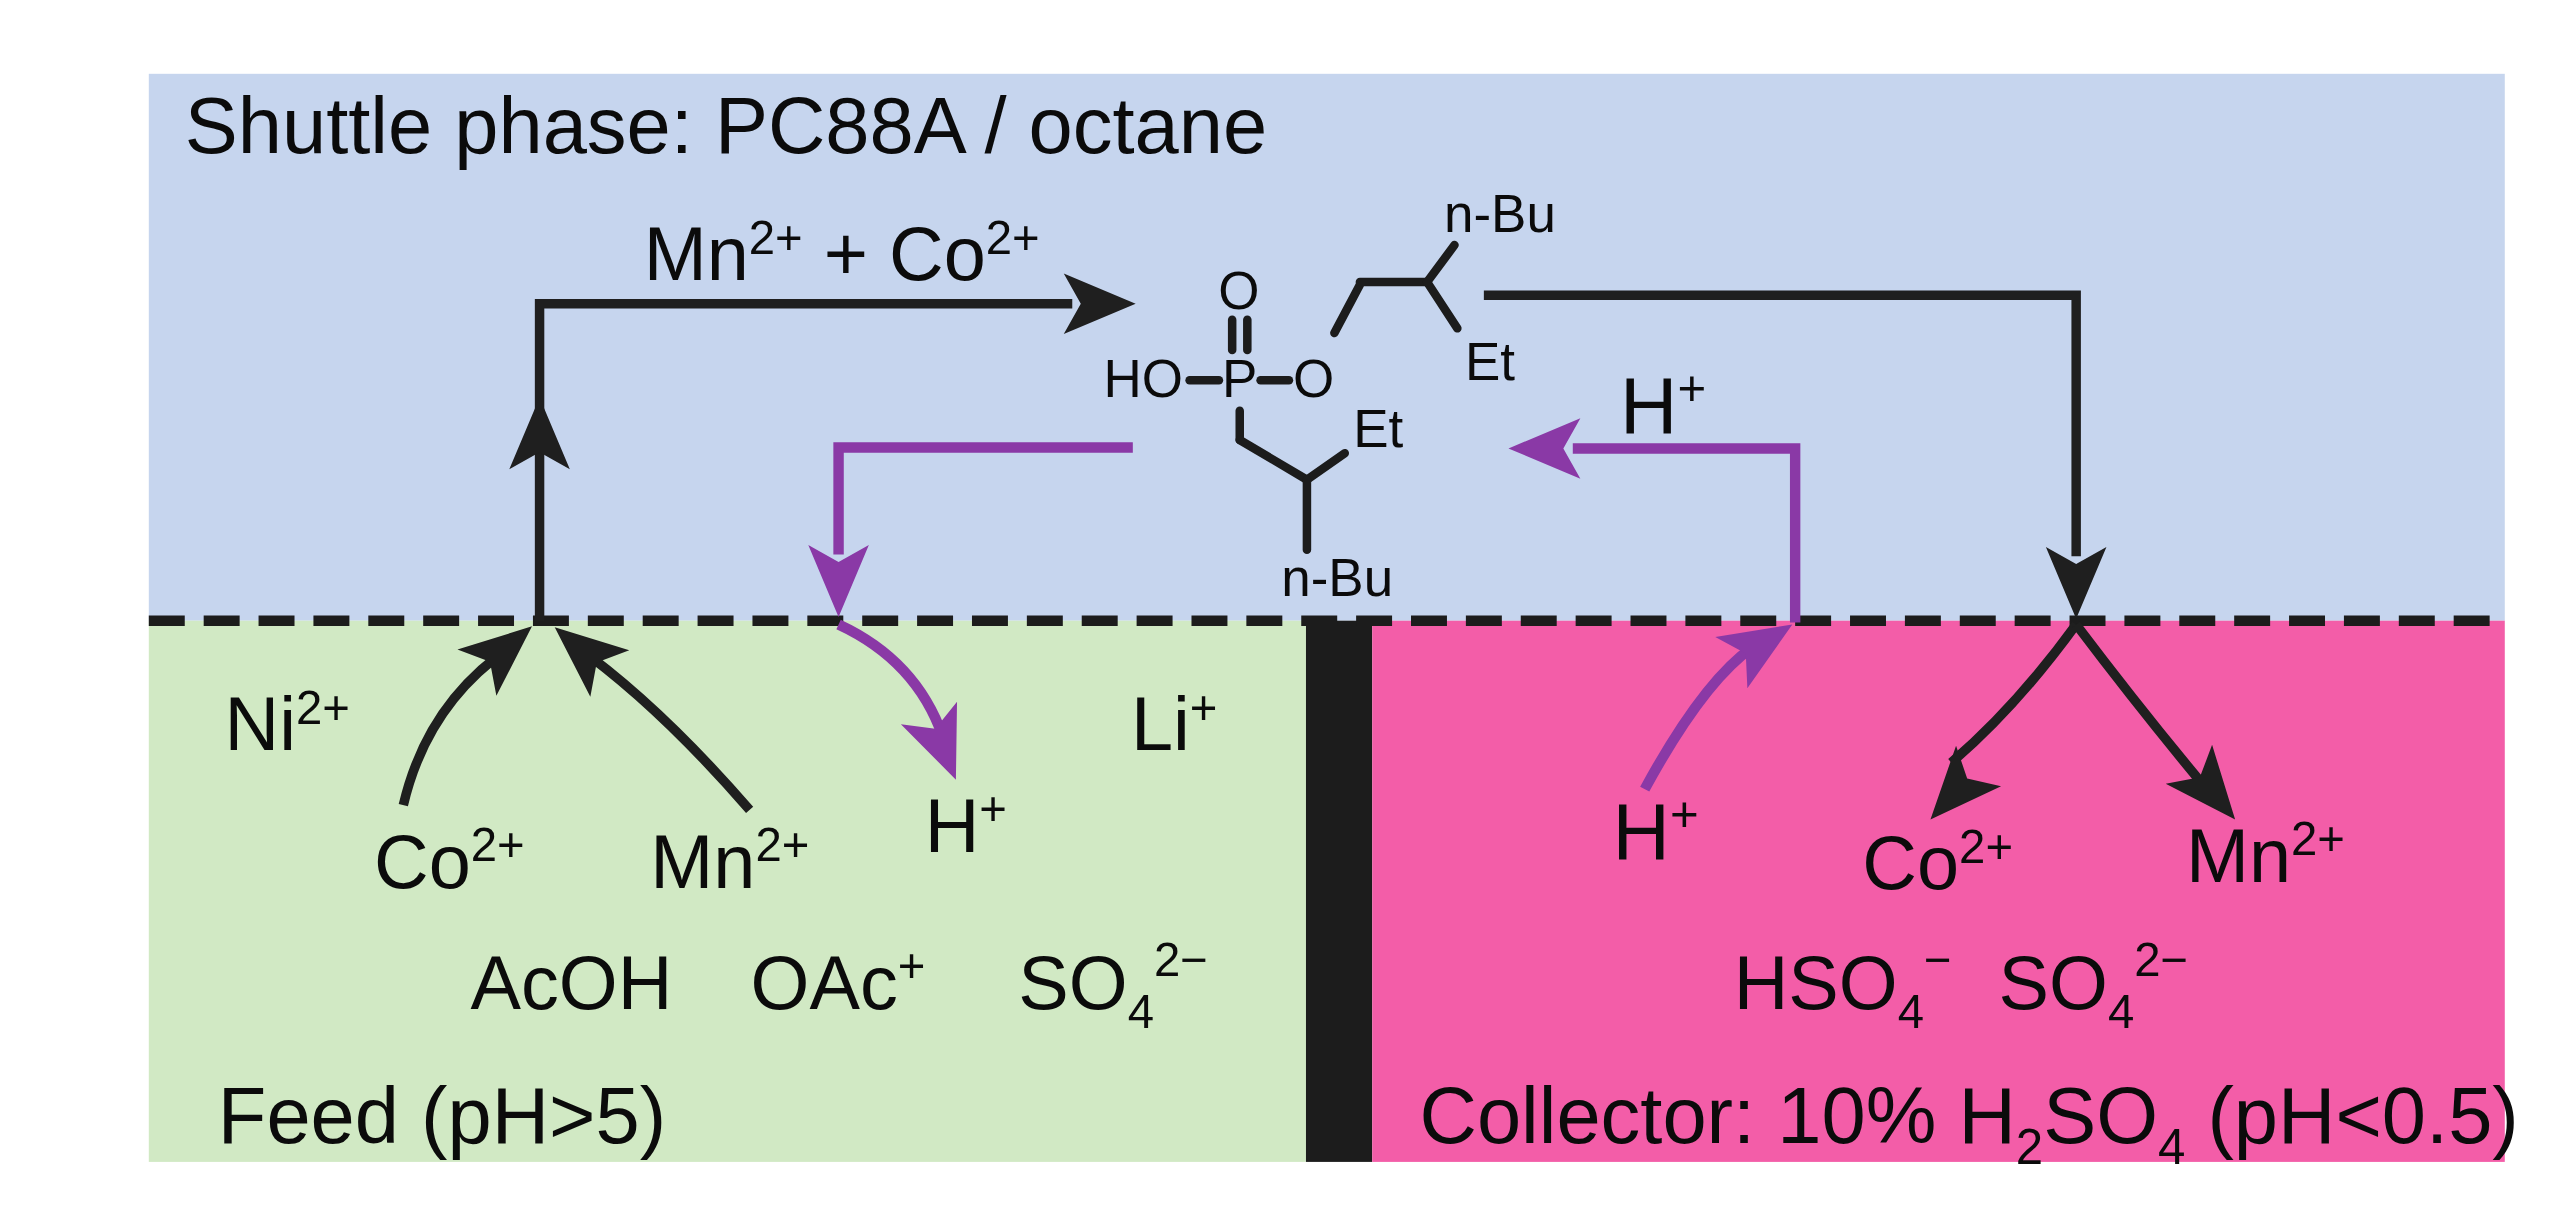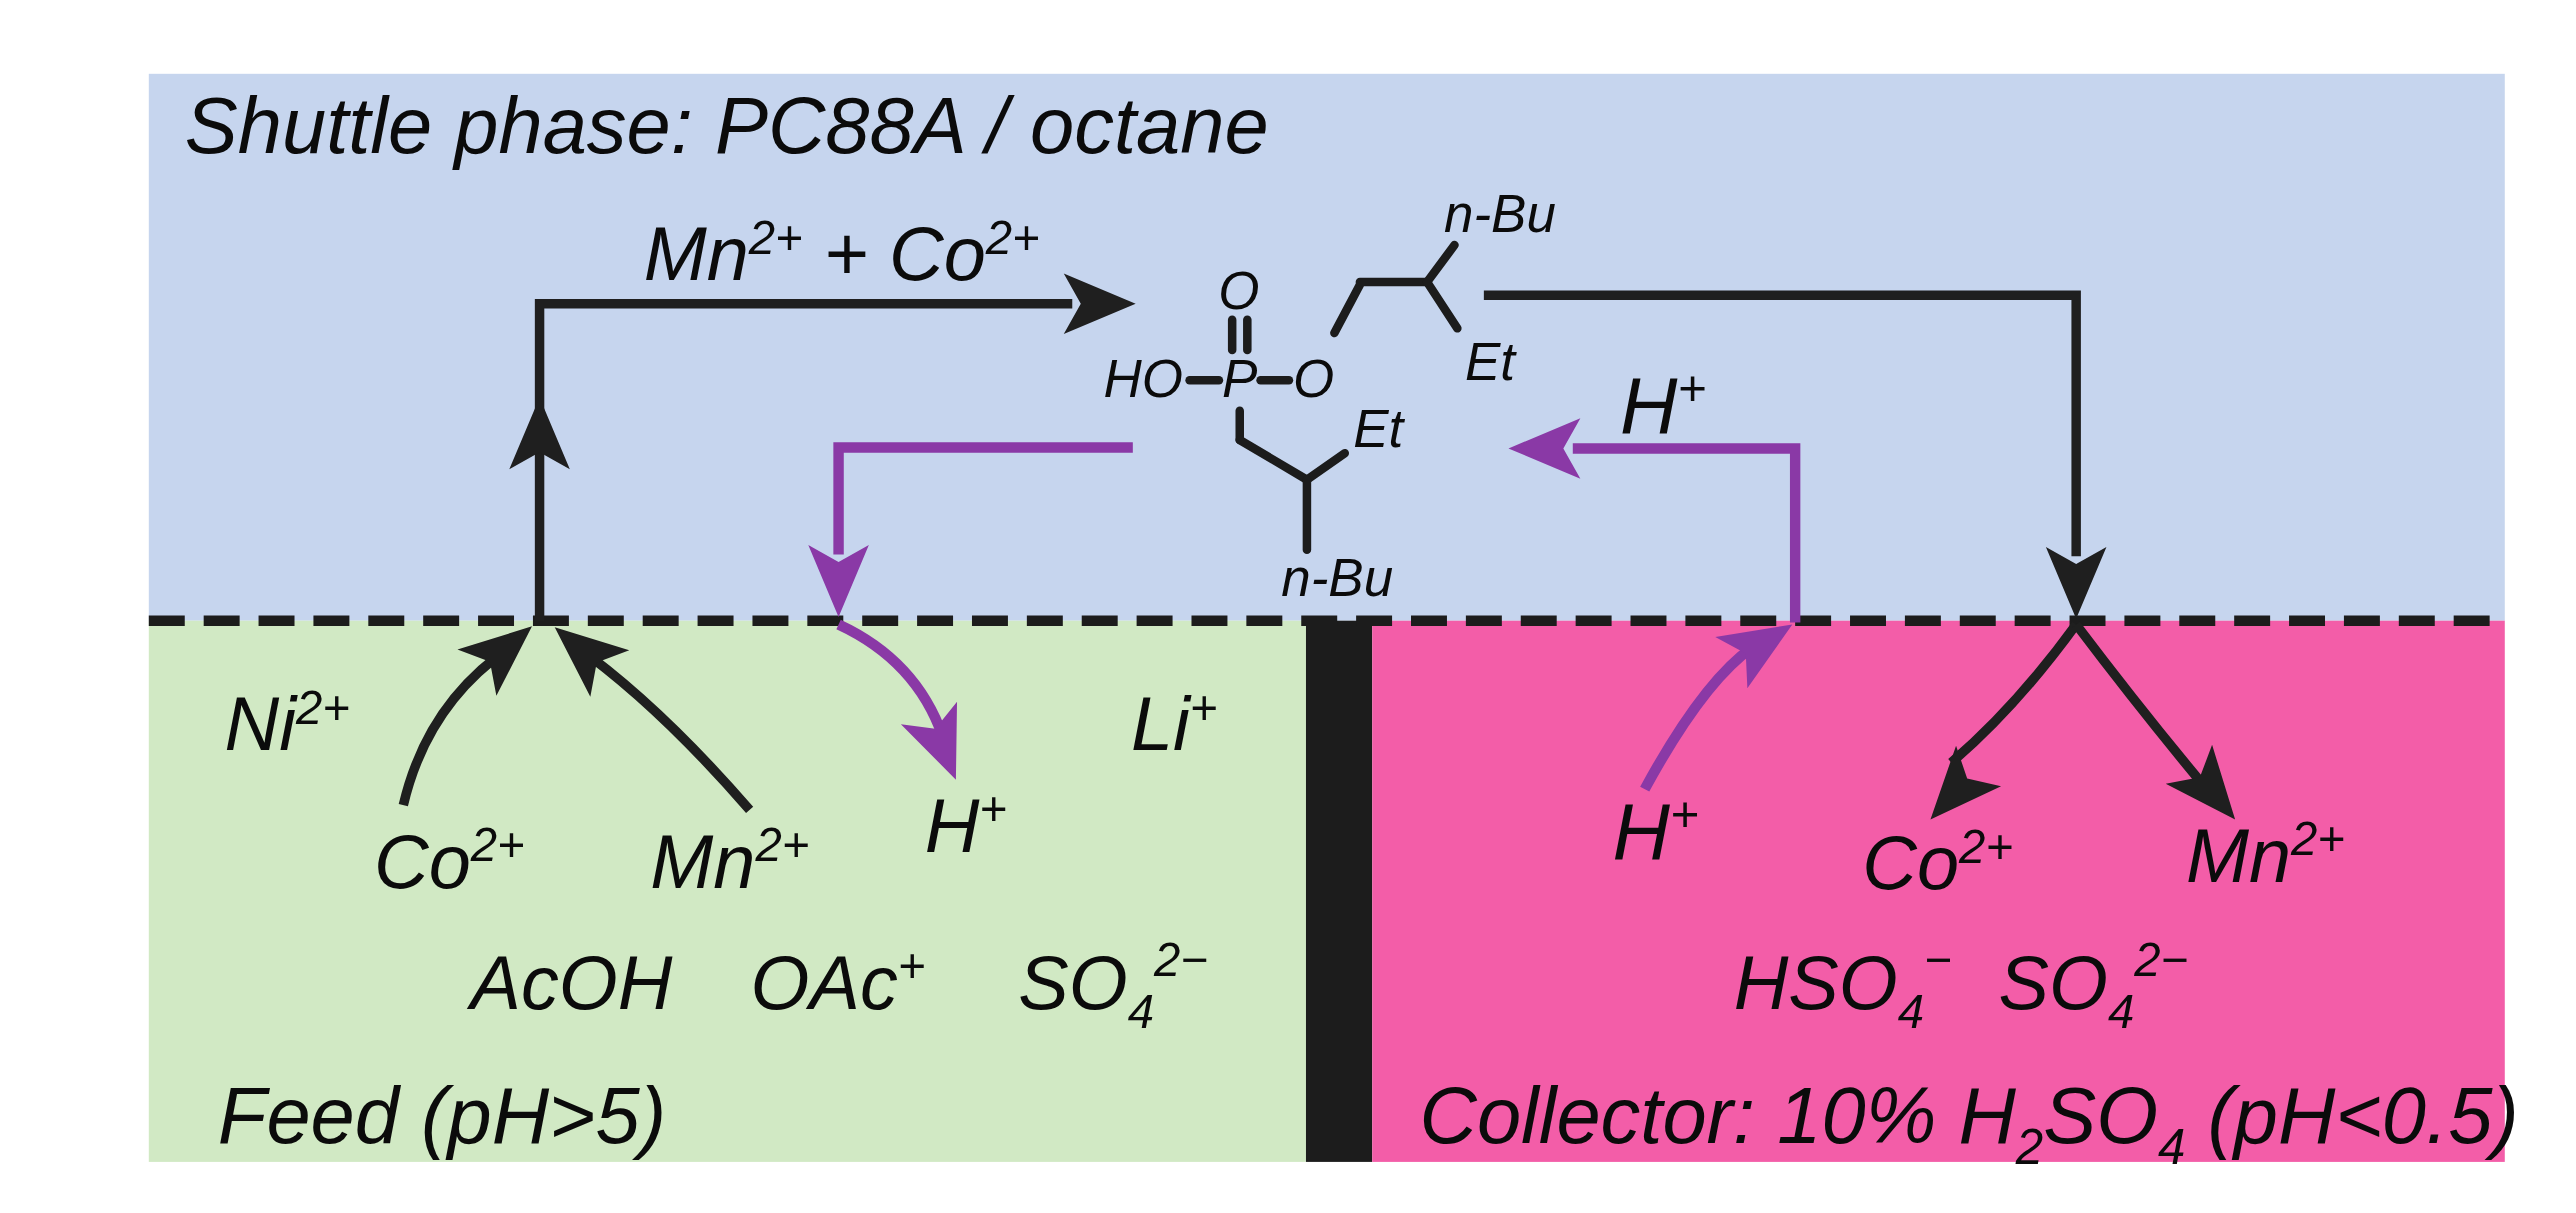--- a/index.html
+++ b/index.html
@@ -1,17 +1,17 @@
 <!DOCTYPE html>
 <html style="font-size:15px"><head>
 <meta charset="utf-8">
 <style>
   html,body{margin:0;padding:0;background:#ffffff;}
   .stage{width:2576px;height:1213px;position:relative;background:#ffffff;
-         font-family:"Liberation Sans", sans-serif;font-style:italic;}
+         font-family:"Liberation Sans", sans-serif;}
   svg text{font-family:"Liberation Sans", sans-serif;fill:#0b0b0b;}
   .lbl{font-size:84px;}
   .ion{font-size:80px;}
   .ion-s{font-size:50px;}
   .lbl-s{font-size:52px;}
   .mol{font-size:56px;}
   .bond{stroke:#1c1c1c;stroke-width:9;stroke-linecap:round;fill:none;}
   .karrow{stroke:#1f1f1f;stroke-width:10;fill:none;stroke-linejoin:miter;}
   .parrow{stroke:#8a39a6;stroke-width:11;fill:none;}
   .khead{fill:#1f1f1f;stroke:none;}

